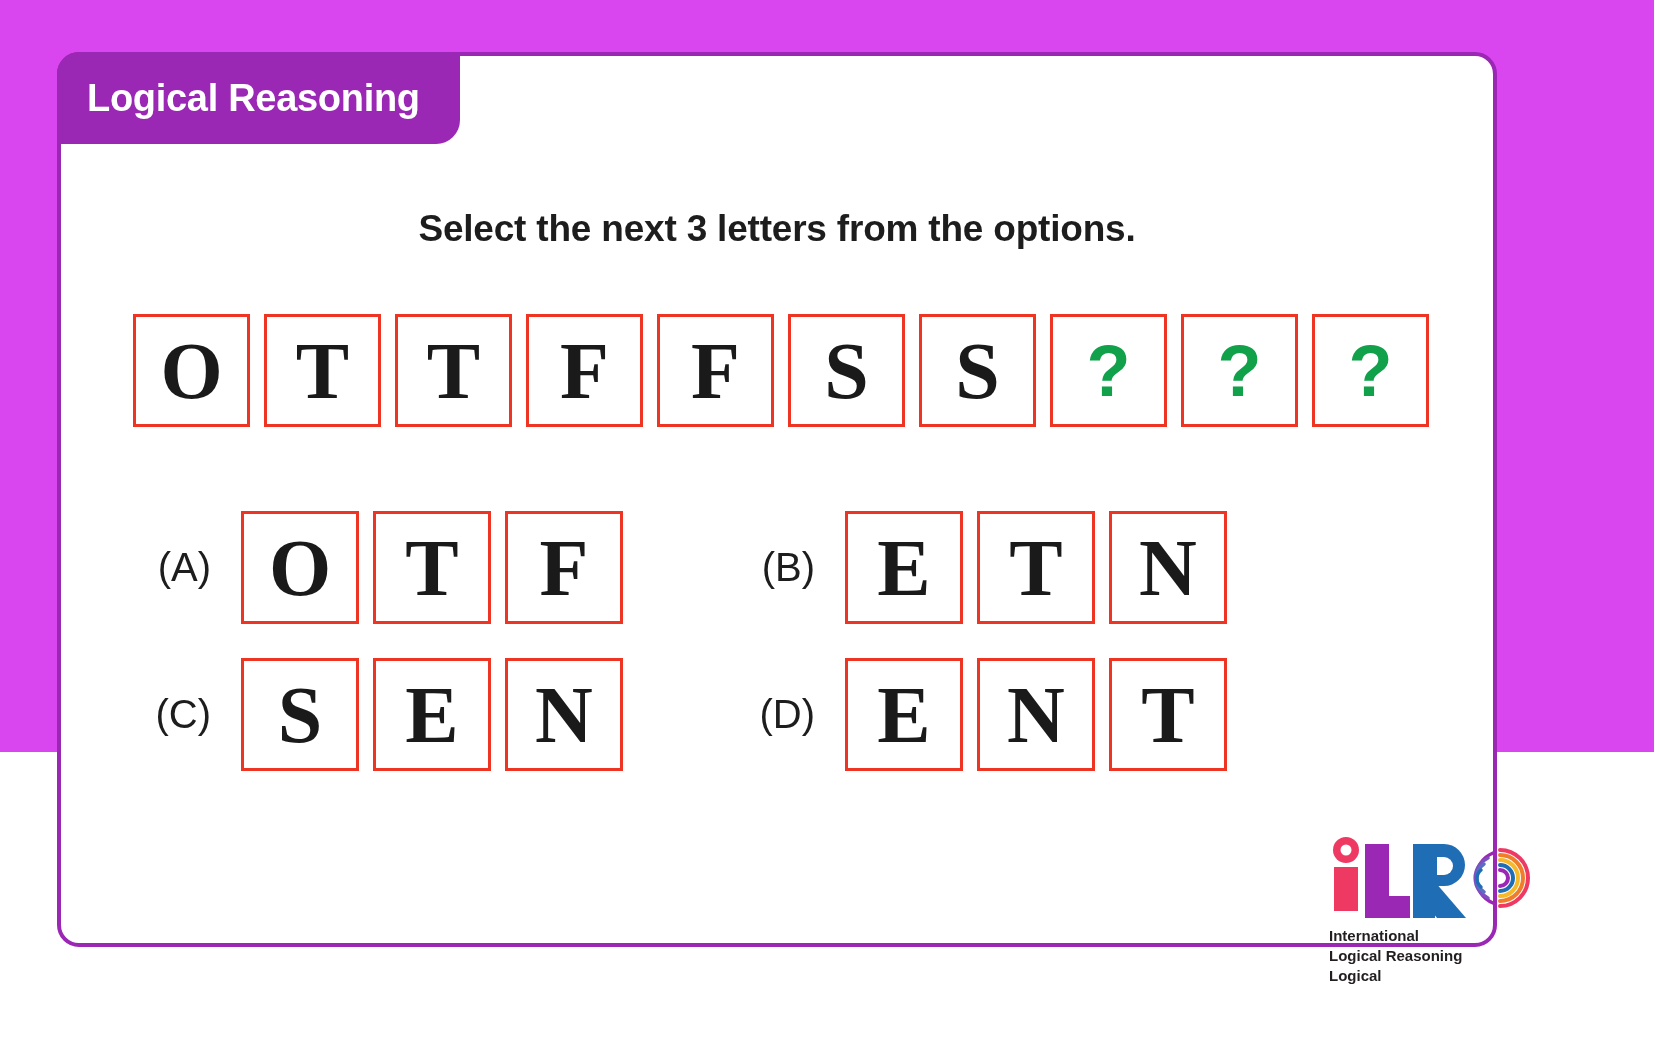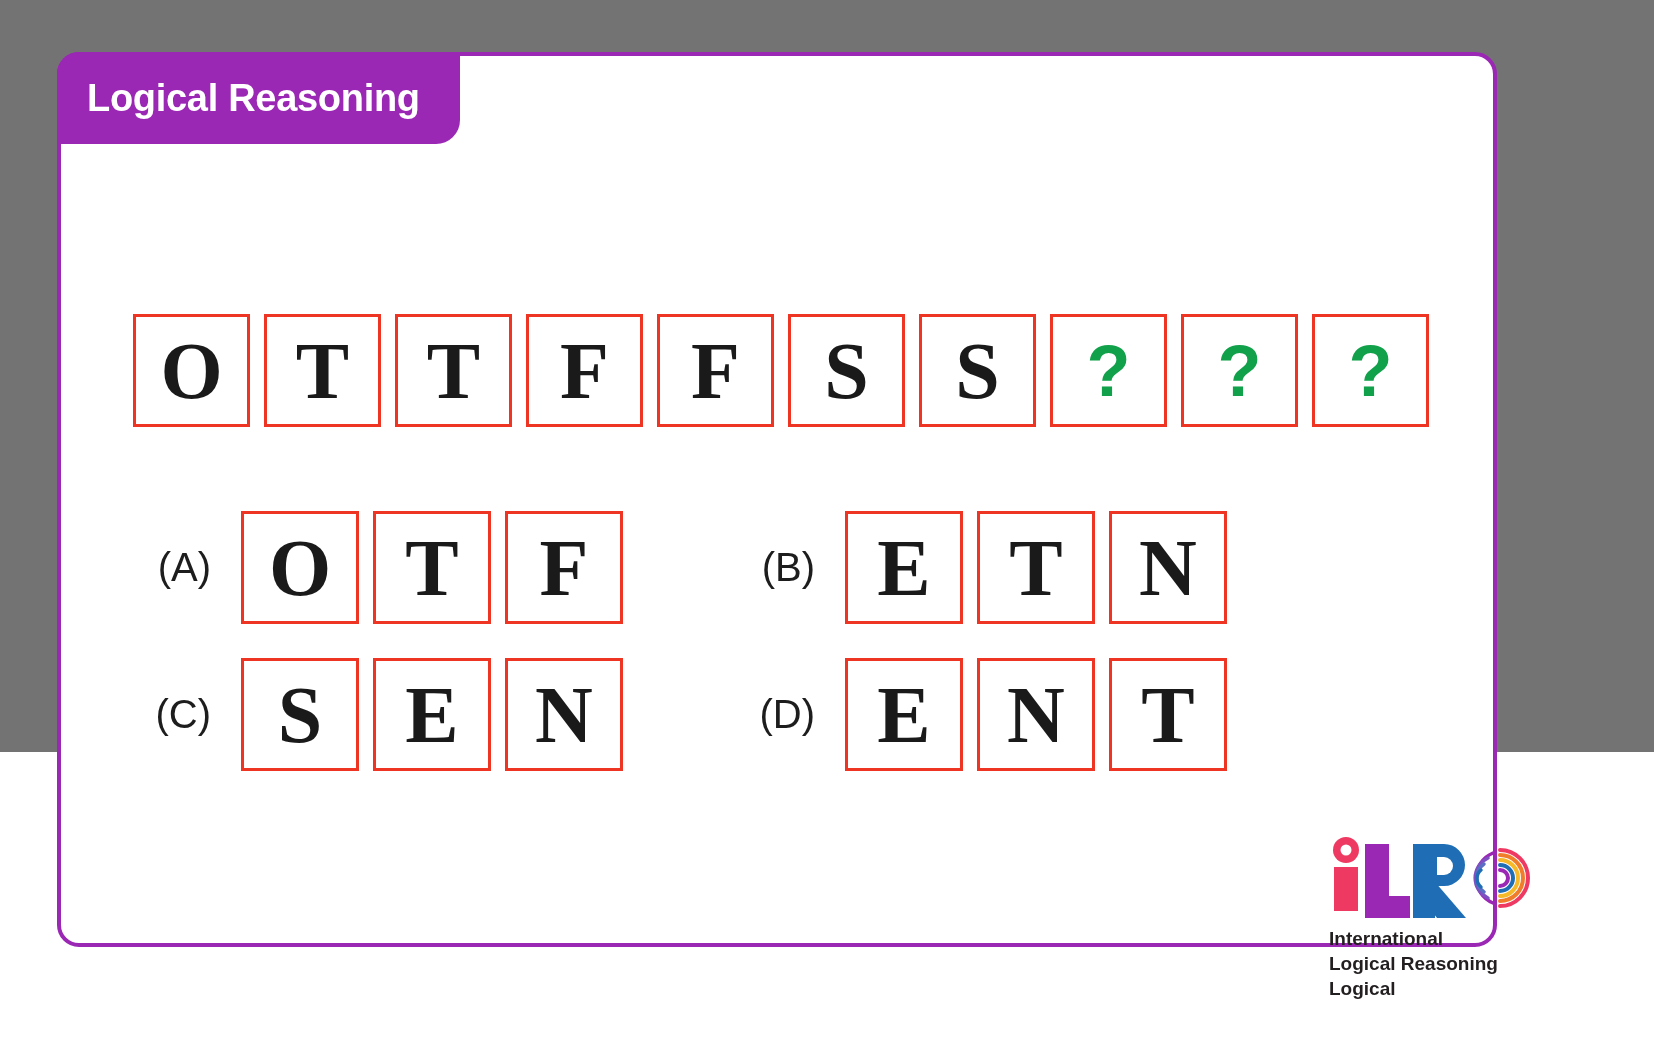--- a/index.html
+++ b/index.html
@@ -11,21 +11,21 @@
     width: 1654px;
     height: 1064px;
     font-family: "Liberation Sans", sans-serif;
     overflow: hidden;
   }
 
   .page {
     position: relative;
     width: 1654px;
     height: 752px;
-    background: #737373;
+    background: #d946ef;
   }
 
   
   .card {
     position: absolute;
     left: 57px;
     top: 52px;
     width: 1440px;
     height: 895px;
     border: 4px solid #9b27b5;
@@ -174,35 +174,36 @@
     align-items: flex-end;
   }
   .logo-spiral {
     margin-left: 2px;
     margin-bottom: 2px;
   }
   .logo-tagline {
     margin-top: 8px;
     font-family: "Liberation Sans", sans-serif;
     font-weight: bold;
-    font-size: 19px;
+    font-size: 15px;
     line-height: 1.32;
     color: #231f20;
   }
 </style>
 </head>
 <body>
 
 <div class="page">
   <div class="card">
 
     <div class="header-badge">
       <span class="header-badge-text">Logical Reasoning</span>
     </div>
 
+    <div class="prompt">Select the next 3 letters from the options.</div>
 
     <div class="sequence-row">
       <div class="seq-cell">
         <span class="glyph">O</span>
       </div>
       <div class="seq-cell">
         <span class="glyph">T</span>
       </div>
       <div class="seq-cell">
         <span class="glyph">T</span>

